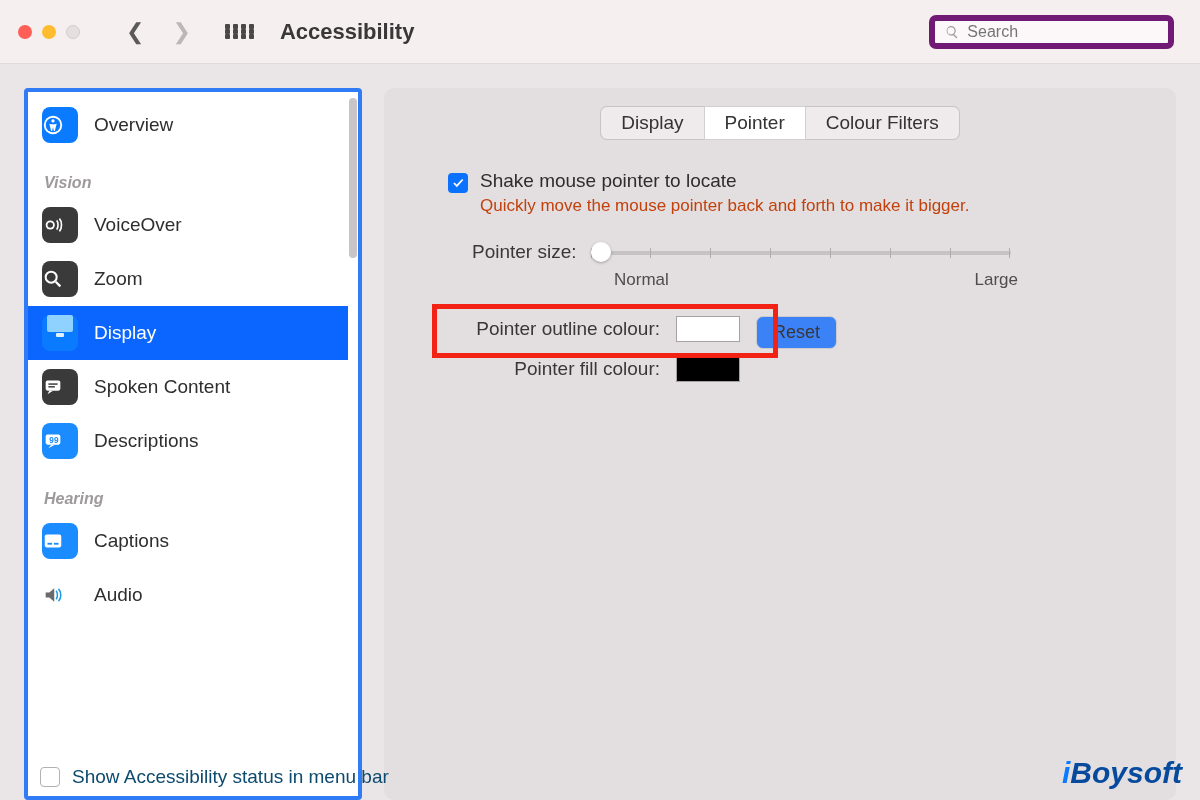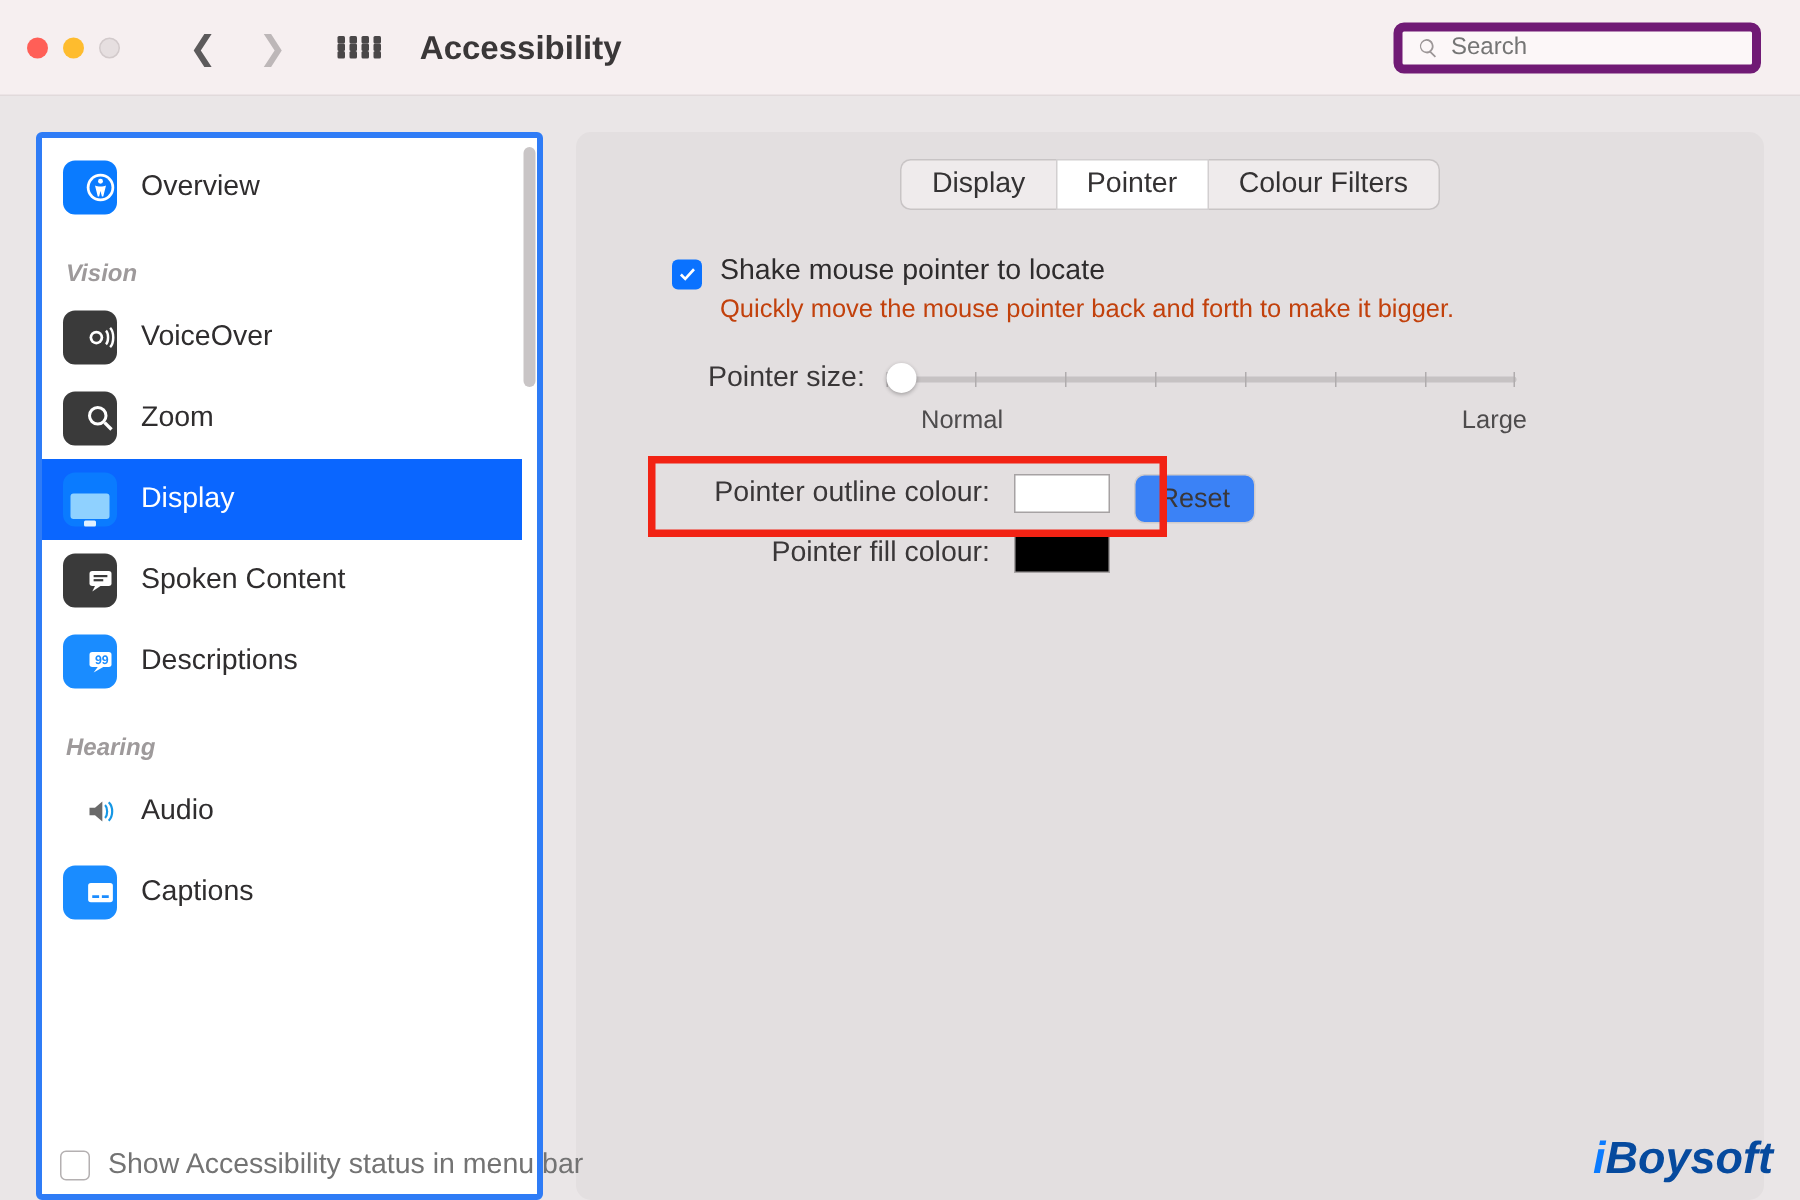--- a/index.html
+++ b/index.html
@@ -23,21 +23,21 @@
   .search-box svg { width:16px;height:16px; fill:#9c9697;}
   .search-box input { border:none; background:transparent; outline:none; font-size:16px; color:#9c9697; width:100%;}
 
   
   .main { position:absolute; top:64px; left:0; right:0; bottom:0; background:#eae6e7; padding:24px 24px 0 24px; display:flex; gap:22px;}
   .sidebar-wrap { width:338px; border:4px solid #2f7cf6; border-radius:4px; background:#fff; position:relative; display:flex;}
   .sidebar { flex:1; overflow:hidden; padding:6px 0 0 0; font-size:19px; color:#2f2d2e;}
   .scrollbar { width:10px; background:transparent; display:flex; justify-content:center; padding-top:6px;}
   .scroll-thumb { width:8px; height:160px; background:#c9c5c6; border-radius:4px;}
   .sb-item { display:flex; align-items:center; gap:16px; padding:9px 0 9px 14px; cursor:default;}
-  .sb-item .icon { width:36px; height:36px; border-radius:8px; display:flex; align-items:center; justify-content:flex-end; flex-shrink:0;}
+  .sb-item .icon { width:36px; height:36px; border-radius:8px; display:flex; align-items:center; justify-content:flex-start; flex-shrink:0;}
   .sb-item.selected { background:#0a66ff; color:#fff;}
   .sb-section { font-size:16px; font-weight:600; color:#9e9a9b; padding:22px 0 6px 16px;font-style:italic;}
   .icon.blue { background:#0a7bff; }
   .icon.dark { background:#3a3a3a; }
   .icon.bluea { background:#1a8cff;}
   .icon svg { width:22px; height:22px; fill:#fff;}
   .icon.display { background:#0a7bff; }
   .icon.display .screen{ width:26px;height:17px;background:#8fd1ff;border-radius:2px;}
   .icon.display .stand{ width:8px;height:4px;background:#e0f0ff;margin-top:1px;border-radius:1px;}
   .icon.display { flex-direction:column; gap:0;}
@@ -71,21 +71,21 @@
   .color-rows { margin-top:26px; position:relative;}
   .crow { display:flex; align-items:center; gap:16px; margin-bottom:14px; font-size:19px; color:#3a3738;}
   .crow .lab { width:246px; text-align:right;}
   .cwell { width:64px; height:26px; border:1px solid #a6a2a3; background:#fff;}
   .cwell.black { background:#000;}
   .highlight-box { position:absolute; border:5px solid #f22314; top:-12px; left:18px; width:346px; height:54px; pointer-events:none;}
   .reset-btn { background:#3b82f6; border:1px solid #cfcbcc; border-radius:7px; padding:5px 16px; font-size:18px; color:#3a3738; margin-left:8px; align-self:flex-start; margin-top:0;}
   .color-flex { display:flex; align-items:flex-start; gap:8px;}
 
   
-  .footer { position:absolute; left:40px; bottom:12px; display:flex; align-items:center; gap:12px; font-size:19px; color:#737373;}
+  .footer { position:absolute; left:40px; bottom:12px; display:flex; align-items:center; gap:12px; font-size:19px; color:#0c4a6e;}
   .footer .cb { width:20px;height:20px;border:1px solid #b4b0b1;border-radius:4px;background:#fff;}
   .watermark { position:absolute; right:18px; bottom:10px; font-size:30px; font-weight:800; font-style:italic; color:#064a9e;}
   .watermark .i{ color:#0a7bff;}
 </style>
 </head>
 <body>
 
 <div class="titlebar">
   <div class="traffic">
     <div class="dot red"></div>
@@ -192,38 +192,38 @@
               <path d="M10 16l-3 4 7-4" fill="#fff"></path>
               <text x="8" y="14" font-size="9" font-weight="700" fill="#1a8cff">99</text>
             </svg>
         </div>
         <span>Descriptions</span>
       </div>
 
       <div class="sb-section">Hearing</div>
 
       <div class="sb-item">
+        <div class="icon bluea">
+          <svg viewBox="0 0 24 24">
+              <rect x="3" y="5" width="18" height="14" rx="2" fill="#fff"></rect>
+              <rect x="6" y="14" width="5" height="2" fill="#1a8cff"></rect>
+              <rect x="13" y="14" width="5" height="2" fill="#1a8cff"></rect>
+            </svg>
+        </div>
+        <span>Captions</span>
+      </div>
+
+      <div class="sb-item">
         <div class="icon audio">
           <svg viewBox="0 0 36 36" width="36" height="36">
               <path d="M6 14h6l8-7v22l-8-7H6z" fill="#6a6a6a"></path>
               <path d="M23 11c3 3 3 11 0 14M27 8c5 5 5 15 0 20" stroke="#1597e5" stroke-width="2.4" fill="none"></path>
             </svg>
         </div>
         <span>Audio</span>
-      </div>
-
-      <div class="sb-item">
-        <div class="icon bluea">
-          <svg viewBox="0 0 24 24">
-              <rect x="3" y="5" width="18" height="14" rx="2" fill="#fff"></rect>
-              <rect x="6" y="14" width="5" height="2" fill="#1a8cff"></rect>
-              <rect x="13" y="14" width="5" height="2" fill="#1a8cff"></rect>
-            </svg>
-        </div>
-        <span>Captions</span>
       </div>
     </div>
     <div class="scrollbar">
         <div class="scroll-thumb"></div>
       </div>
   </div>
 
   <div class="content">
     <div class="tabs">
       <div class="tab first">Display</div>

